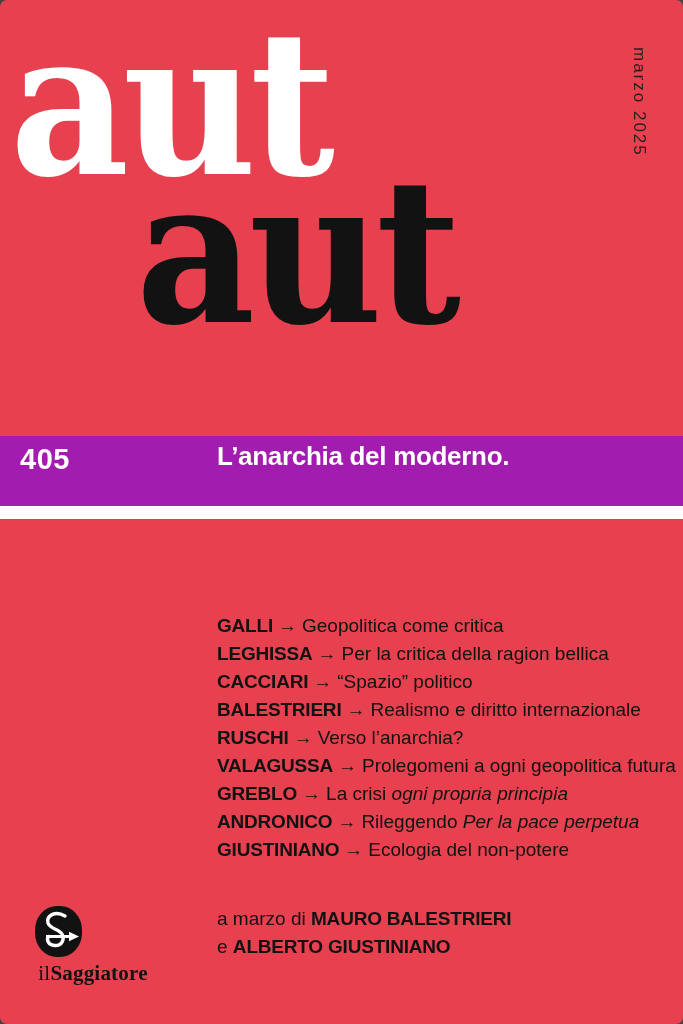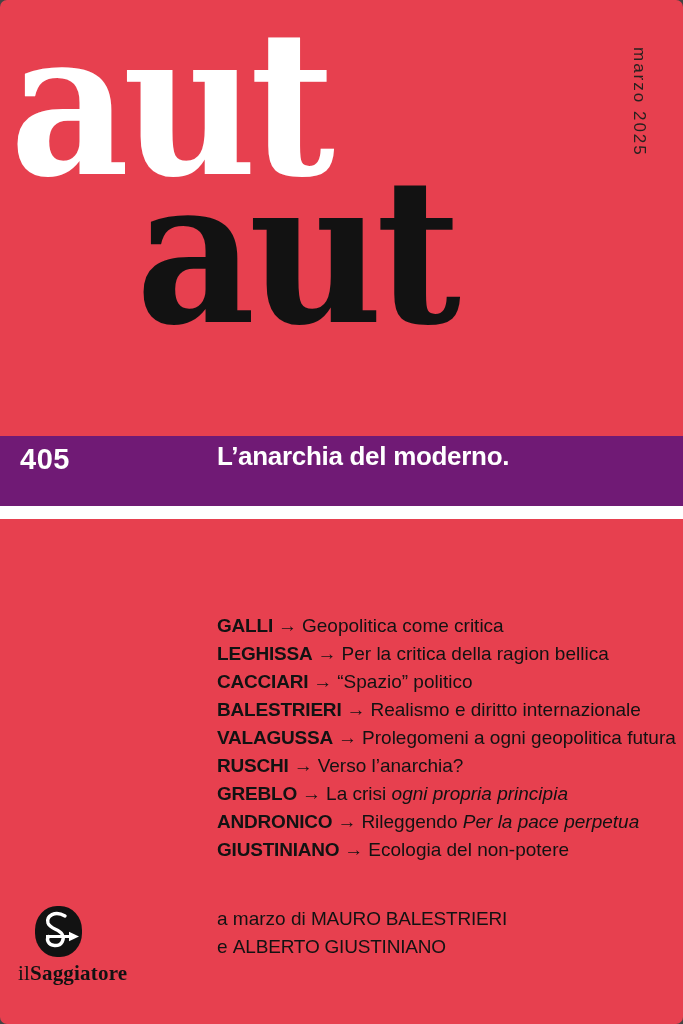--- a/index.html
+++ b/index.html
@@ -17,36 +17,36 @@
   }
   .logo-white { left:10px; top:4px; color:#ffffff; }
   .logo-black { left:136px; top:152px; color:#121212; }
   
   .issue-date {
     position:absolute; top:47px; right:34px;
     writing-mode:vertical-rl; font-size:17px; letter-spacing:2px;
     color:#26211f; font-weight:400;
   }
   
-  .band { position:absolute; left:0; top:436px; width:683px; height:70px; background:#701a75; }
+  .band { position:absolute; left:0; top:436px; width:683px; height:70px; background:#a21caf; }
   .band-number { position:absolute; left:20px; top:7px; font-size:29px; font-weight:700; color:#ffffff; letter-spacing:.5px; }
   .band-title { position:absolute; left:217px; top:5px; font-size:26px; font-weight:700; color:#ffffff; line-height:30px; letter-spacing:-.3px; }
   .stripe { position:absolute; left:0; top:506px; width:683px; height:13px; background:#ffffff; }
   
   .toc { position:absolute; left:217px; top:612px; width:462px; color:#121212; font-size:19px; line-height:28px; }
   .toc-name { font-weight:700; letter-spacing:-.2px; }
   .toc-arrow { font-weight:700; padding:0 5px; }
   .toc-run.it { font-style:italic; }
   
   .credits { position:absolute; left:217px; top:905px; font-size:19px; line-height:28px; color:#121212; }
-  .credits .bold { font-weight:400; letter-spacing:-.2px;margin-top:28px; }
+  .credits .bold { font-weight:700; letter-spacing:-.2px;margin-top:28px; }
   
   .publisher { position:absolute; left:18px; top:906px; width:150px; color:#121212; }
   .publisher-logo { display:block; margin-left:17px; }
-  .publisher-name { font-family:"Liberation Serif", serif; font-size:21px; margin-top:4px; letter-spacing:.2px; }
+  .publisher-name { font-family:"Liberation Serif", serif; font-size:21px; margin-top:4px; letter-spacing:.2px;text-align:center; }
   .publisher-name .bold { font-weight:700; }
 </style>
 </head>
 <body>
 
 <div class="cover">
 
   <div class="logo-word logo-white">aut</div>
   <div class="logo-word logo-black">aut</div>
 
@@ -58,22 +58,22 @@
       <div>L’anarchia del moderno.</div>
     </div>
   </div>
   <div class="stripe"></div>
 
   <div class="toc">
       <div class="toc-row"><span class="toc-name">GALLI</span><span class="toc-arrow">→</span><span class="toc-run">Geopolitica come critica</span></div>
       <div class="toc-row"><span class="toc-name">LEGHISSA</span><span class="toc-arrow">→</span><span class="toc-run">Per la critica della ragion bellica</span></div>
       <div class="toc-row"><span class="toc-name">CACCIARI</span><span class="toc-arrow">→</span><span class="toc-run">“Spazio” politico</span></div>
       <div class="toc-row"><span class="toc-name">BALESTRIERI</span><span class="toc-arrow">→</span><span class="toc-run">Realismo e diritto internazionale</span></div>
+      <div class="toc-row"><span class="toc-name">RUSCHI</span><span class="toc-arrow">→</span><span class="toc-run">Verso l’anarchia?</span></div>
       <div class="toc-row"><span class="toc-name">VALAGUSSA</span><span class="toc-arrow">→</span><span class="toc-run">Prolegomeni a ogni geopolitica futura</span></div>
-      <div class="toc-row"><span class="toc-name">RUSCHI</span><span class="toc-arrow">→</span><span class="toc-run">Verso l’anarchia?</span></div>
       <div class="toc-row"><span class="toc-name">GREBLO</span><span class="toc-arrow">→</span><span class="toc-run">La crisi </span><span class="toc-run it">ogni propria principia</span></div>
       <div class="toc-row"><span class="toc-name">ANDRONICO</span><span class="toc-arrow">→</span><span class="toc-run">Rileggendo </span><span class="toc-run it">Per la pace perpetua</span></div>
       <div class="toc-row"><span class="toc-name">GIUSTINIANO</span><span class="toc-arrow">→</span><span class="toc-run">Ecologia del non-potere</span></div>
     </div>
 
   <div class="credits">
     <div><span>a marzo di </span><span class="bold">MAURO BALESTRIERI</span></div>
     <div><span>e </span><span class="bold">ALBERTO GIUSTINIANO</span></div>
   </div>
 

